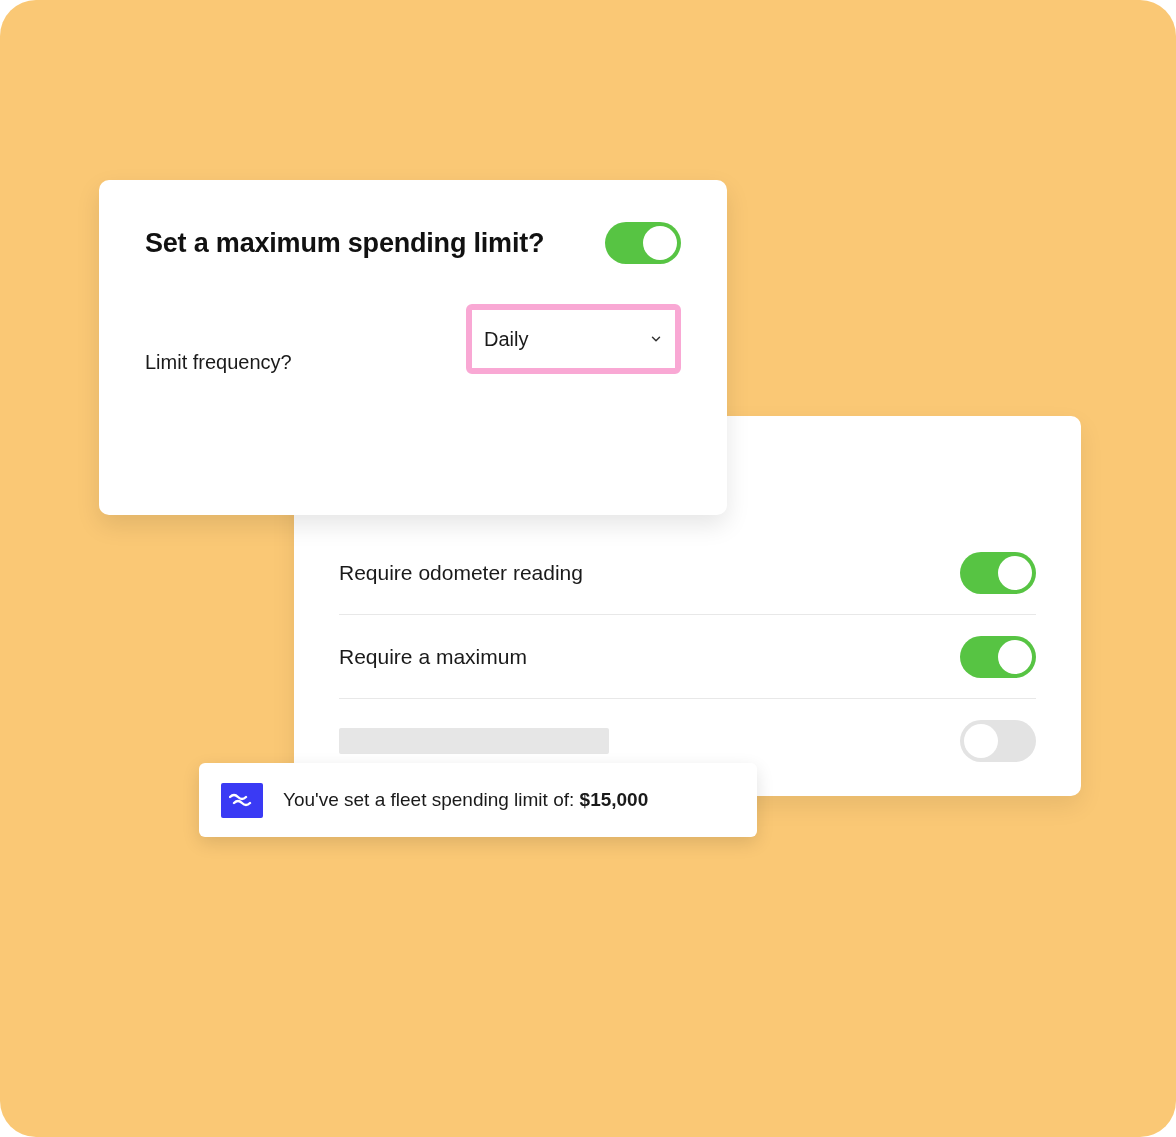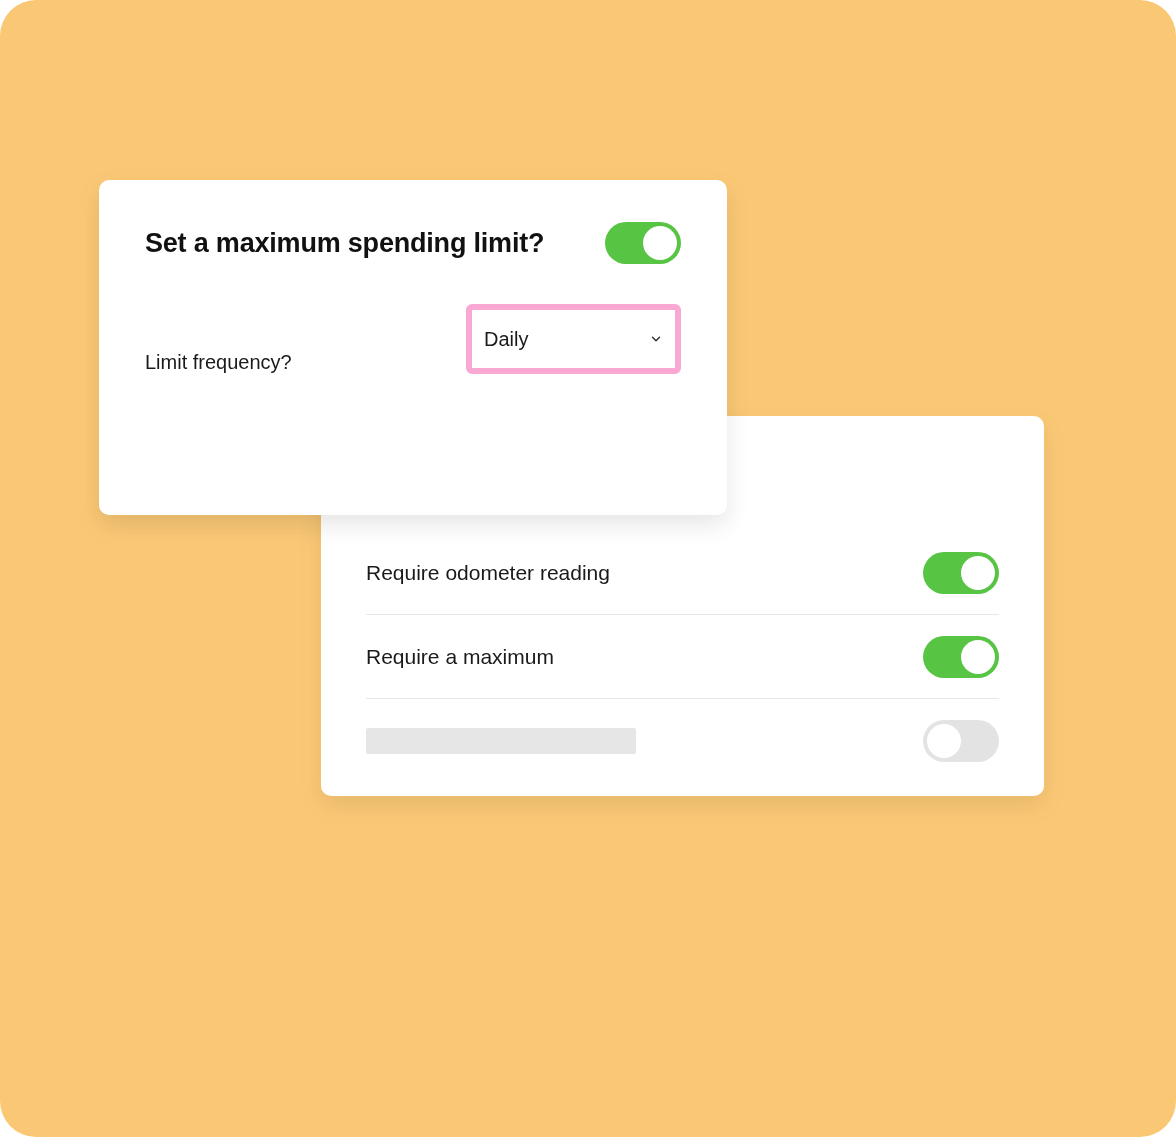--- a/index.html
+++ b/index.html
@@ -119,27 +119,26 @@
       right: 4px;
     }
     .toggle.off .knob {
       left: 4px;
     }
     
     .card-requirements {
       position: absolute;
       top: 416px;
       left: 294px;
-      width: 723px;
+      width: 787px;
       height: 380px;
       background: #fff;
       border-radius: 10px;
       box-shadow: 0 10px 24px rgba(0,0,0,0.08);
       padding: 115px 45px 0 45px;
-      margin-left: 27px;
     }
     .req-row {
       display: flex;
       align-items: center;
       justify-content: space-between;
       height: 84px;
       border-bottom: 1px solid #e8e8e8;
     }
     .req-row .req-label {
       font-size: 21px;
@@ -227,14 +226,25 @@
       <span class="label">Limit frequency?</span>
       <div class="select-box">
         <span>Daily</span>
         <svg class="chevron" viewBox="0 0 24 24" fill="none" stroke="#333" stroke-width="2.5" stroke-linecap="round" stroke-linejoin="round">
             <polyline points="6 9 12 15 18 9"></polyline>
           </svg>
       </div>
     </div>
   </div>
 
+  <div class="toast">
+    <div class="brand-icon">
+      <svg width="26" height="16" viewBox="0 0 26 16">
+        <path d="M1 5 Q5 1 9 5 T17 5" stroke="#fff" stroke-width="2.4" fill="none" stroke-linecap="round"></path>
+        <path d="M5 11 Q9 7 13 11 T21 11" stroke="#fff" stroke-width="2.4" fill="none" stroke-linecap="round"></path>
+      </svg>
+    </div>
+    <span class="msg">
+      <span>You've set a fleet spending limit of: </span><span class="amount">$15,000</span>
+    </span>
+  </div>
 
 </div>
 
 </body></html>

